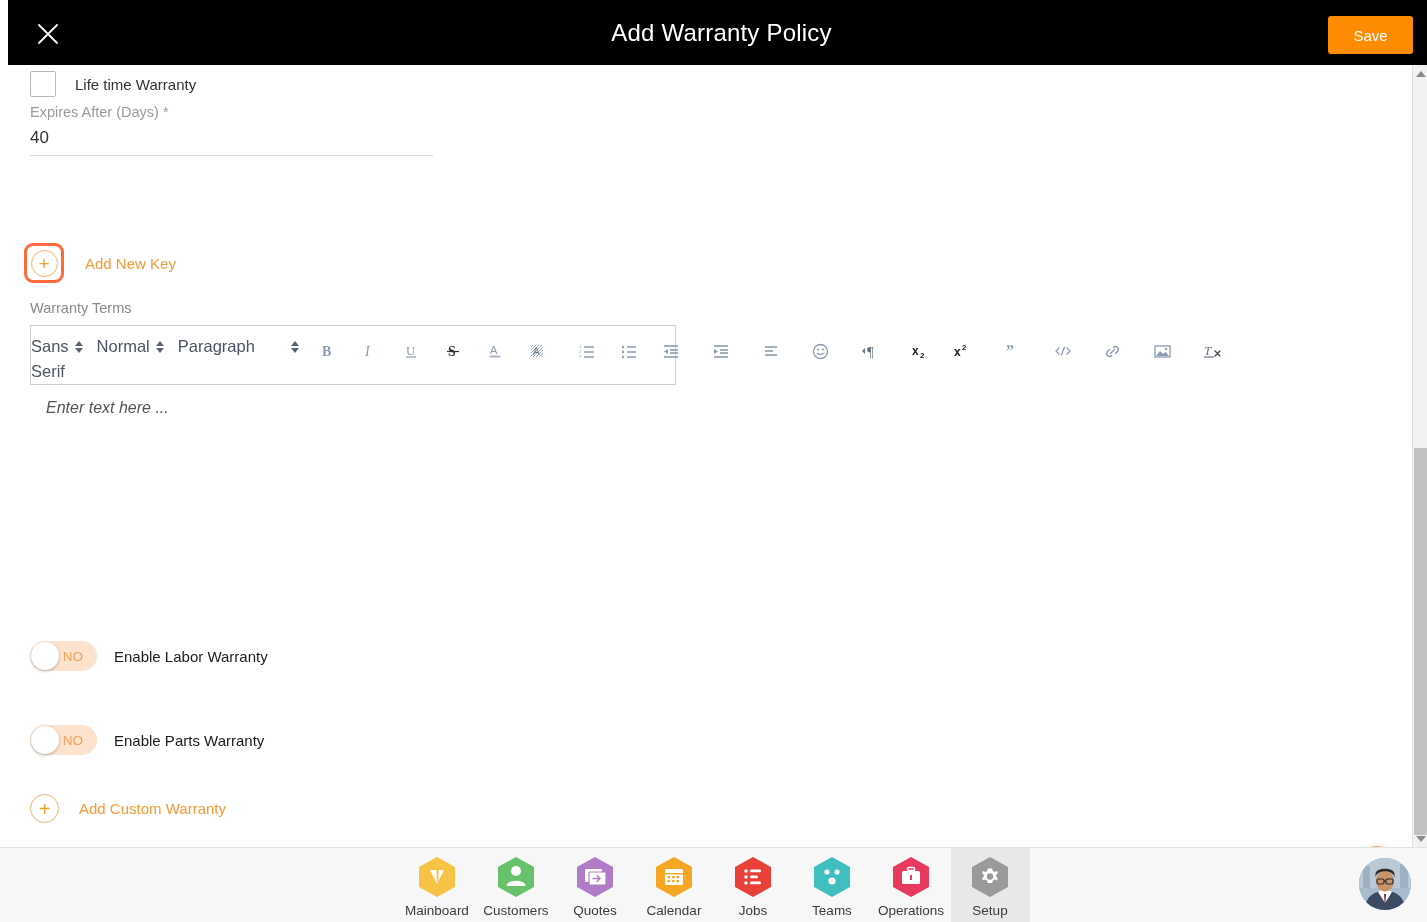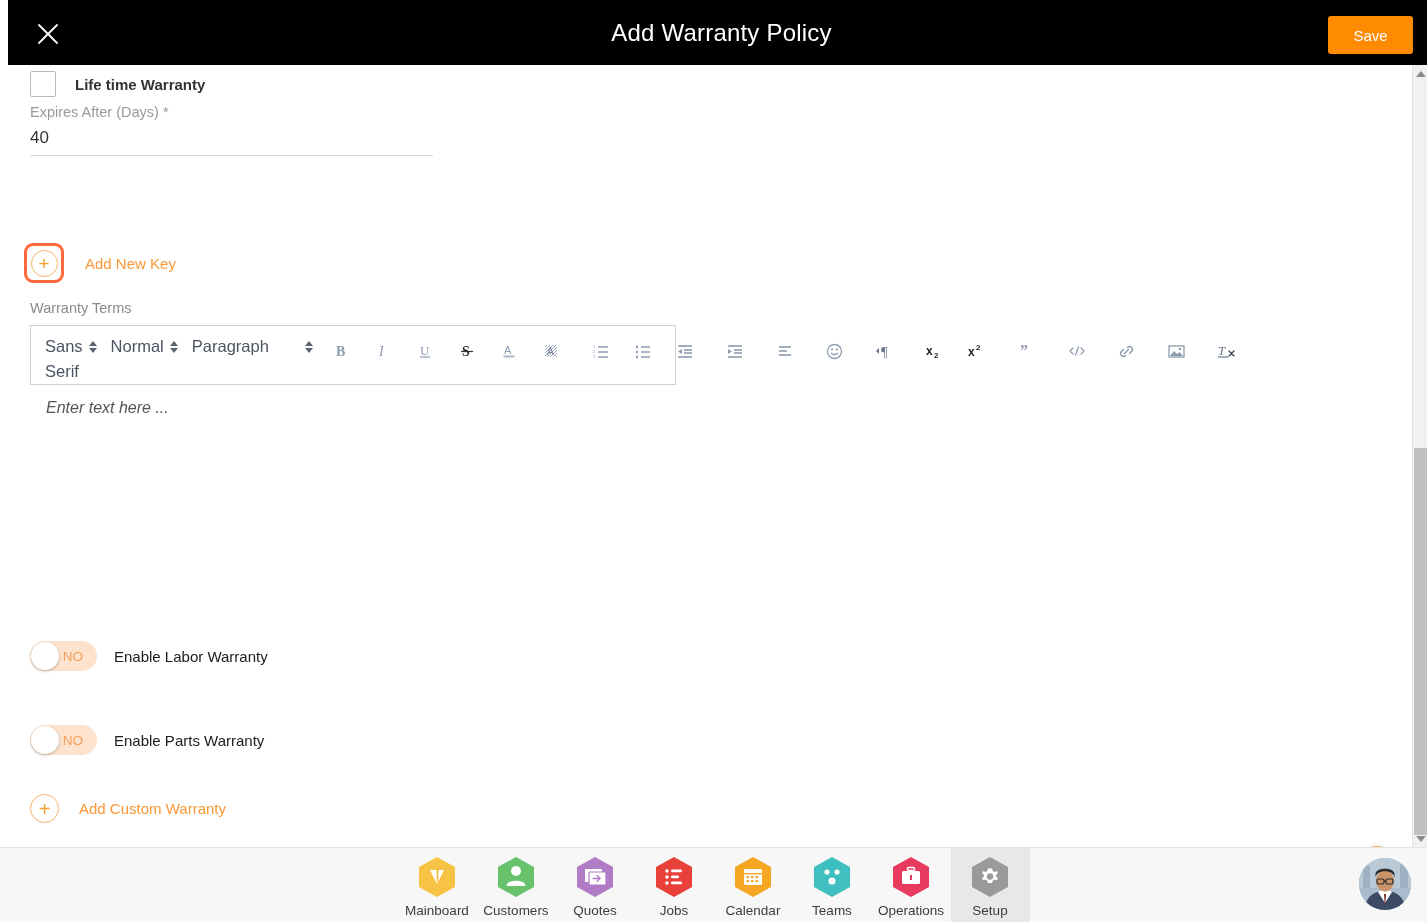--- a/index.html
+++ b/index.html
@@ -48,21 +48,21 @@
   
   .checkbox-row {
     position:absolute; left:30px; top:6px;
     display:flex; align-items:center; gap:0;
   }
   .cb-box {
     width:26px; height:26px; border:1px solid #b9b9b9; border-radius:2px;
     background:#fff; cursor:pointer;
   }
   .cb-label {
-    margin-left:19px; font-size:15px; color:#333; white-space:nowrap;font-weight:bold;
+    margin-left:19px; font-size:15px; color:#333; white-space:nowrap;
   }
 
   
   .field { position:absolute; left:30px; width:403px; }
   .field-label {
     font-size:14.5px; color:#9a9a9a; font-weight:400;
     line-height:18px; white-space:nowrap;
   }
   .field-value {
     margin-top:6px; font-size:17px; color:#333; line-height:22px;
@@ -92,21 +92,21 @@
   }
 
   
   .editor-wrap { position:absolute; left:30px; top:235px; }
   .editor-caption { font-size:14.5px; color:#8a8a8a; margin-bottom:9px; }
   .rte-toolbar {
     position:relative;
     width:646px; min-height:58px;
     border:1px solid #cfcfcf;
     background:#fff;
-    padding:4px 10px 0 14px;
+    padding:4px 10px 0 0;
   }
   .rte-row {
     display:flex; align-items:flex-start; flex-wrap:nowrap;
     height:54px;
   }
   .rte-select {
     position:relative; display:flex; align-items:flex-start;
     color:#4b5563; font-size:16.5px; line-height:25px; cursor:pointer;
     padding-top:4px;
   }
@@ -551,55 +551,55 @@
       <div class="nav-item">
         <div class="hexwrap">
           <svg width="38" height="42" viewBox="0 0 38 42">
             <polygon points="19,1 37,11 37,31 19,41 1,31 1,11" fill="#b07cc6"></polygon>
             <rect x="9" y="13" width="17" height="13" rx="1" fill="#ffffff"></rect>
             <rect x="13" y="16" width="17" height="13" rx="1" fill="#ffffff" stroke="#b07cc6" stroke-width="1.2"></rect>
             <path d="M17,22.5 h7 M21,19.5 l3,3 l-3,3" fill="none" stroke="#b07cc6" stroke-width="1.4" stroke-linecap="round"></path>
           </svg>
         </div>
         <div class="nav-label">Quotes</div>
-      </div>
-
-      <div class="nav-item">
-        <div class="hexwrap">
-          <svg width="38" height="42" viewBox="0 0 38 42">
-            <polygon points="19,1 37,11 37,31 19,41 1,31 1,11" fill="#e8413a"></polygon>
-            <circle cx="12" cy="15" r="1.8" fill="#ffffff"></circle>
-              <rect x="16" y="13.6" width="11" height="2.6" rx="1.3" fill="#ffffff"></rect>
-            <circle cx="12" cy="21" r="1.8" fill="#ffffff"></circle>
-              <rect x="16" y="19.6" width="8" height="2.6" rx="1.3" fill="#ffffff"></rect>
-            <circle cx="12" cy="27" r="1.8" fill="#ffffff"></circle>
-              <rect x="16" y="25.6" width="11" height="2.6" rx="1.3" fill="#ffffff"></rect>
-          </svg>
-        </div>
-        <div class="nav-label">Jobs</div>
       </div>
 
       <div class="nav-item">
         <div class="hexwrap">
           <svg width="38" height="42" viewBox="0 0 38 42">
             <polygon points="19,1 37,11 37,31 19,41 1,31 1,11" fill="#f5a623"></polygon>
             <rect x="10" y="13" width="18" height="16" rx="1.5" fill="#ffffff"></rect>
             <rect x="10" y="13" width="18" height="4" rx="1.5" fill="#ffffff"></rect>
             <rect x="10" y="17" width="18" height="1.4" fill="#f5a623"></rect>
             <g fill="#f5a623">
               <rect x="12.5" y="20" width="2.5" height="2.2"></rect>
                 <rect x="17" y="20" width="2.5" height="2.2"></rect>
                 <rect x="21.5" y="20" width="2.5" height="2.2"></rect>
               <rect x="12.5" y="24" width="2.5" height="2.2"></rect>
                 <rect x="17" y="24" width="2.5" height="2.2"></rect>
                 <rect x="21.5" y="24" width="2.5" height="2.2"></rect>
             </g>
           </svg>
         </div>
         <div class="nav-label">Calendar</div>
+      </div>
+
+      <div class="nav-item">
+        <div class="hexwrap">
+          <svg width="38" height="42" viewBox="0 0 38 42">
+            <polygon points="19,1 37,11 37,31 19,41 1,31 1,11" fill="#e8413a"></polygon>
+            <circle cx="12" cy="15" r="1.8" fill="#ffffff"></circle>
+              <rect x="16" y="13.6" width="11" height="2.6" rx="1.3" fill="#ffffff"></rect>
+            <circle cx="12" cy="21" r="1.8" fill="#ffffff"></circle>
+              <rect x="16" y="19.6" width="8" height="2.6" rx="1.3" fill="#ffffff"></rect>
+            <circle cx="12" cy="27" r="1.8" fill="#ffffff"></circle>
+              <rect x="16" y="25.6" width="11" height="2.6" rx="1.3" fill="#ffffff"></rect>
+          </svg>
+        </div>
+        <div class="nav-label">Jobs</div>
       </div>
 
       <div class="nav-item">
         <div class="hexwrap">
           <svg width="38" height="42" viewBox="0 0 38 42">
             <polygon points="19,1 37,11 37,31 19,41 1,31 1,11" fill="#3fbfbf"></polygon>
             <circle cx="14" cy="16" r="2.6" fill="#ffffff"></circle>
             <circle cx="24" cy="16" r="2.6" fill="#ffffff"></circle>
             <circle cx="19" cy="25" r="3.6" fill="#ffffff"></circle>
           </svg>

